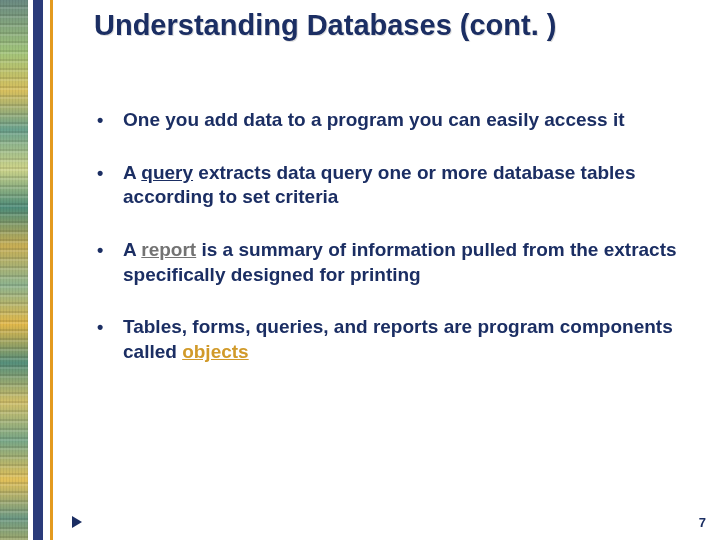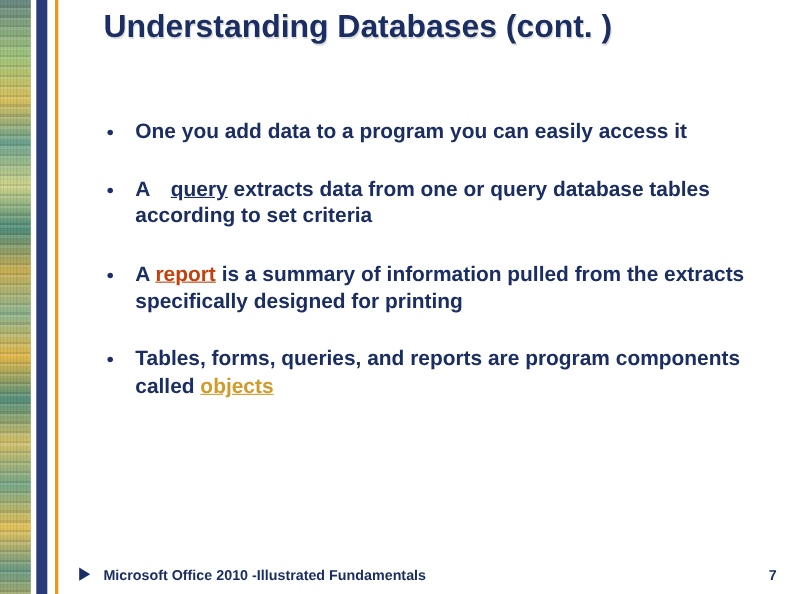--- a/index.html
+++ b/index.html
@@ -89,24 +89,23 @@
     font-size: 18px;
     line-height: 1.35;
     padding-left: 2px;
   }
   .bullet .text {
     flex: 1;
   }
   .kw-query {
     color: #1b2e63;
     text-decoration: underline;
-    margin-left: 14px;
   }
   .kw-report {
-    color: #c2410c;
+    color: #737373;
     text-decoration: underline;
   }
   .kw-objects {
     color: #d19a2a;
     text-decoration: underline;
     text-align: center;
   }
   .footer {
     position: absolute;
     left: 0;
@@ -153,36 +152,35 @@
   <div class="content">
     <div class="bullet">
       <span class="dot">•</span>
       <span class="text">
         <span>One you add data to a program you can easily access it</span><span class=""></span><span></span>
       </span>
     </div>
     <div class="bullet">
       <span class="dot">•</span>
       <span class="text">
-        <span>A </span><span class="kw-query">query</span><span> extracts data from one or query database tables according to set criteria</span>
+        <span>A </span><span class="kw-query">query</span><span> extracts data query one or more database tables according to set criteria</span>
       </span>
     </div>
     <div class="bullet">
       <span class="dot">•</span>
       <span class="text">
         <span>A </span><span class="kw-report">report</span><span> is a summary of information pulled from the extracts specifically designed for printing</span>
       </span>
     </div>
     <div class="bullet">
       <span class="dot">•</span>
       <span class="text">
         <span>Tables, forms, queries, and reports are program components called </span><span class="kw-objects">objects</span><span></span>
       </span>
     </div>
   </div>
 
   <div class="footer">
     <div class="footer-arrow"></div>
-    <div class="footer-text">Microsoft Office 2010 -Illustrated Fundamentals</div>
     <div class="page-num">7</div>
   </div>
 
 </div>
 
 </body></html>

